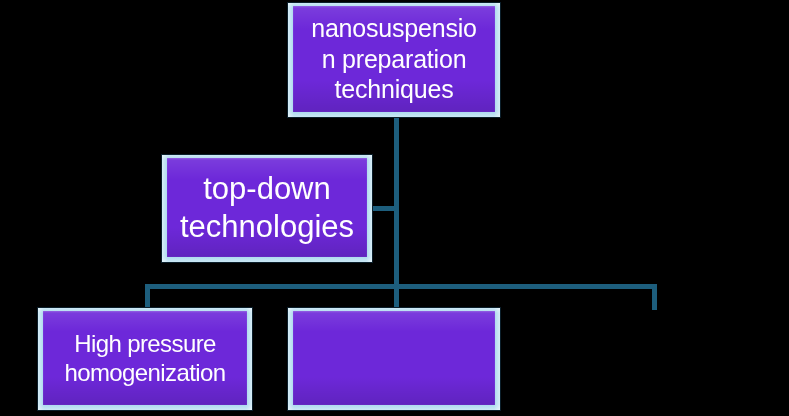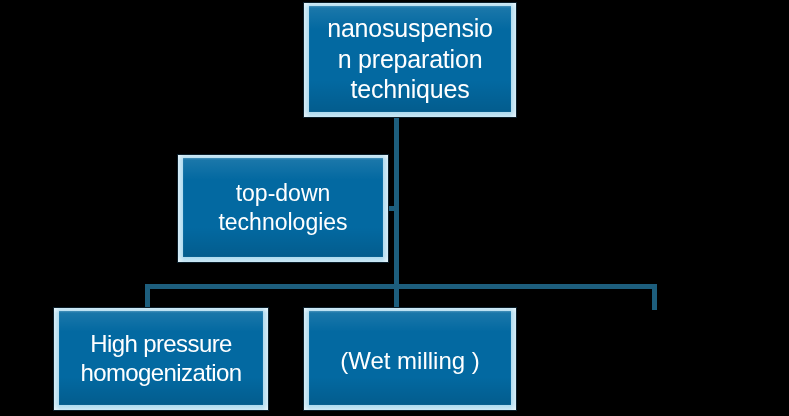--- a/index.html
+++ b/index.html
@@ -24,31 +24,30 @@
     position: absolute;
     background: #1d5e7d;
   }
   .conn-v { width: 5px; }
   .conn-h { height: 5px; }
 
   
   .node {
     position: absolute;
     box-sizing: border-box;
-    background: #0369a1;
+    background: #6d28d9;
     border-top: 3px solid #a8d8ee;
     border-left: 5px solid #a8d8ee;
     border-right: 5px solid #a8d8ee;
     border-bottom: 5px solid #a8d8ee;
     outline: 1px solid #0b1f2b;
     display: flex;
     align-items: center;
     justify-content: center;
     text-align: center;
-    margin-left: 16px;
   }
   
   .node::before {
     content: "";
     position: absolute;
     left: -5px; top: -3px; right: -5px; bottom: -5px;
     pointer-events: none;
     background:
       linear-gradient(to right,  rgba(255,255,255,0.55) 0px, rgba(255,255,255,0.0) 6px),
       linear-gradient(to left,   rgba(255,255,255,0.55) 0px, rgba(255,255,255,0.0) 6px),
@@ -73,21 +72,21 @@
     line-height: 1.22;
     white-space: pre-line;
     padding: 0 2px;
   }
 
   
   #node-root  { left: 288px; top: 3px;   width: 212px; height: 114px; }
   #node-root .node-label  { font-size: 25px; letter-spacing: -0.2px; }
 
   #node-topdown { left: 162px; top: 155px; width: 210px; height: 107px; }
-  #node-topdown .node-label { font-size: 23px; }
+  #node-topdown .node-label { font-size: 31px; }
 
   #node-hph   { left: 38px;  top: 308px; width: 214px; height: 102px; }
   #node-hph .node-label   { font-size: 24px; letter-spacing: -0.6px; }
 
   #node-media { left: 288px; top: 308px; width: 212px; height: 102px; }
   #node-media .node-label { font-size: 24px; }
   #node-media .line2 { display:block; margin-top: 6px; }
 
   #node-dry   { left: 543px; top: 308px; width: 214px; height: 102px; }
   #node-dry .node-label   { font-size: 25px; }
@@ -122,18 +121,17 @@
 technologies</span>
   </div>
 
   <div class="node" id="node-hph">
     <span class="node-label">High pressure
 homogenization</span>
   </div>
 
   <div class="node" id="node-media">
     <span class="node-label">
-      <span class="line2">(Wet milling )</span>
     </span>
   </div>
 
 
 </div>
 
 </body></html>

